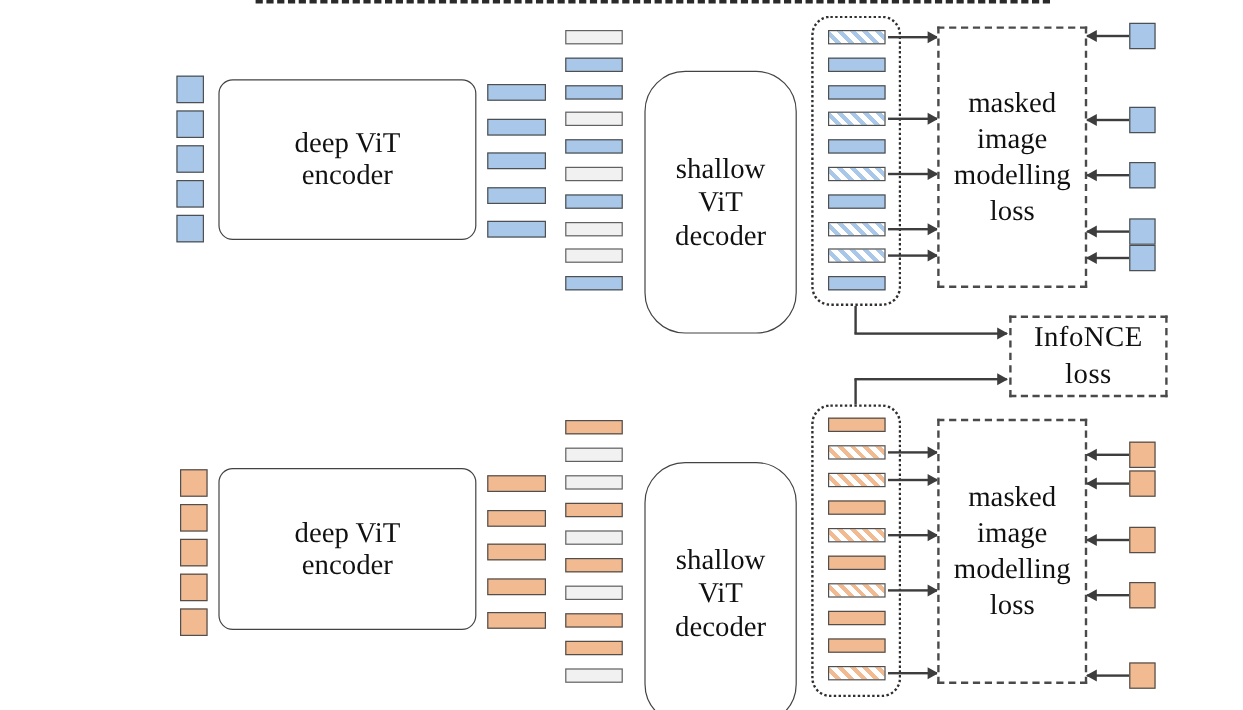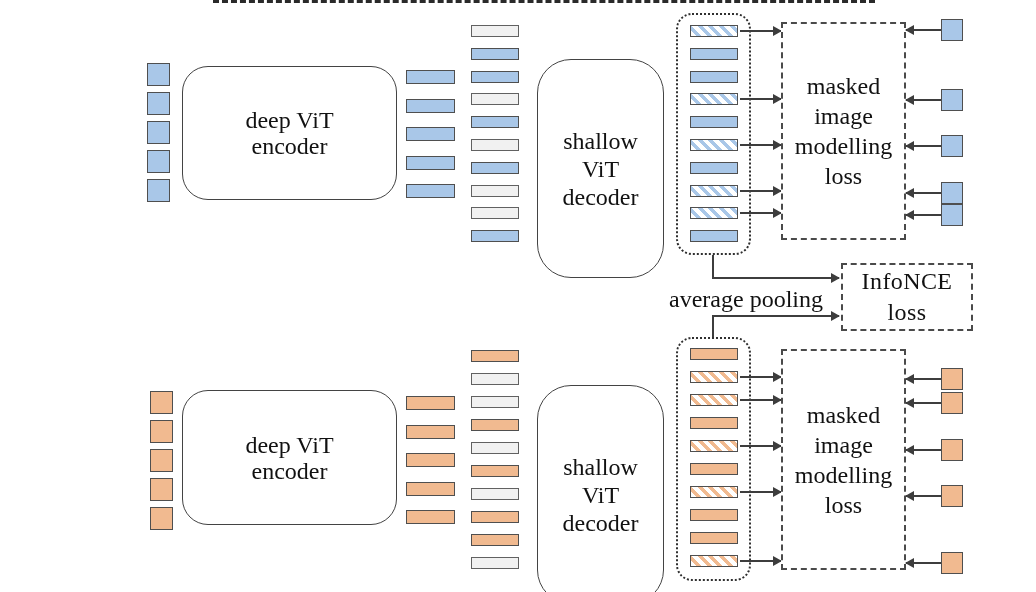--- a/index.html
+++ b/index.html
@@ -13,21 +13,21 @@
   .sq{width:23px;height:23px;border:1.5px solid var(--token_border);box-sizing:border-box;flex:none;}
   .tsq{width:22px;height:22px;border:1.5px solid var(--token_border);box-sizing:border-box;position:absolute;left:0;}
   .bar{width:48px;height:12px;border:1.5px solid var(--token_border);box-sizing:border-box;flex:none;}
   .bar-lg{width:49px;height:14px;border:1.5px solid var(--token_border);box-sizing:border-box;flex:none;}
   [data-type="blue"]{background:var(--blue);}
   [data-type="orange"]{background:var(--orange);}
   [data-type="gray"]{background:var(--gray);border-color:#616161;}
   [data-type="hatched-blue"]{background:repeating-linear-gradient(45deg,#ffffff 0 4px,var(--blue) 4px 7.5px);}
   [data-type="hatched-orange"]{background:repeating-linear-gradient(45deg,#ffffff 0 4px,var(--orange) 4px 7.5px);}
   
-  .rbox{position:absolute;background:#ffffff;border:1.5px solid #434343;border-radius:26px;
+  .rbox{position:absolute;background:#ffffff;border:1.5px solid #434343;border-radius:12px;
         display:flex;flex-direction:column;justify-content:center;align-items:center;box-sizing:border-box;}
   .decoder{border-radius:34px;margin-top:36px;}
   .dashbox{position:absolute;background:#ffffff;border:2px dashed #4a4a4a;box-sizing:border-box;
         display:flex;flex-direction:column;justify-content:center;align-items:center;}
   .dotc{position:absolute;border:2px dotted #2f2f2f;border-radius:16px;box-sizing:border-box;}
   
   .tline{font-size:24px;line-height:30px;text-align:center;white-space:nowrap;}
   .encoder .tline{line-height:26px;}
   .decoder .tline{line-height:28px;}
   .infonce .tline{line-height:31px;letter-spacing:.4px;}
@@ -124,21 +124,20 @@
   <div class="tcol" style="left:941px">
       <span class="tsq" data-type="blue" style="top: 19px;"></span>
       <span class="tsq" data-type="blue" style="top: 89px;"></span>
       <span class="tsq" data-type="blue" style="top: 135px;"></span>
       <span class="tsq" data-type="blue" style="top: 182px;"></span>
       <span class="tsq" data-type="blue" style="top: 204px;"></span>
     </div>
 
   <div class="vline" style="left:712px;top:255px;height:23px"></div>
   <div class="arrow r" style="left:712px;top:277px;width:127px"></div>
-  <div class="avg" style="left:660px;top:287px;width:172px">average pooling</div>
   <div class="dashbox infonce" style="left:841px;top:263px;width:132px;height:68px">
     <div class="tline">InfoNCE</div>
     <div class="tline">loss</div>
   </div>
   <div class="arrow r" style="left:712px;top:315px;width:127px"></div>
   <div class="vline" style="left:712px;top:316px;height:21px"></div>
 
   <div class="col" style="left:150px;top:391px;gap:6px">
       <span class="sq" data-type="orange"></span>
       <span class="sq" data-type="orange"></span>

